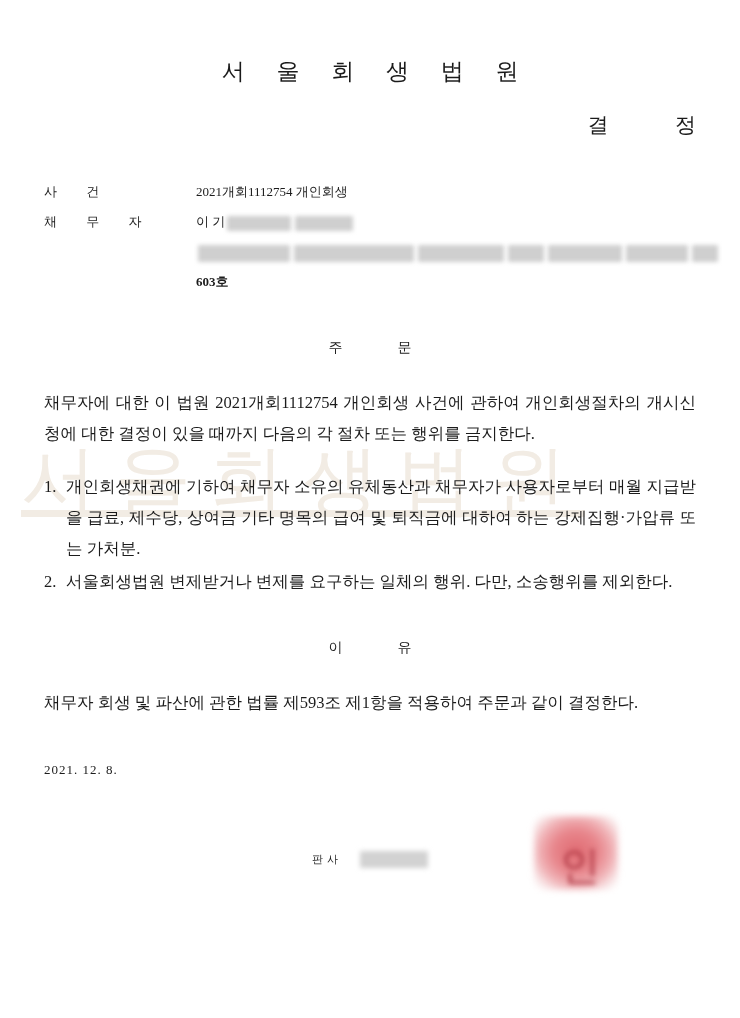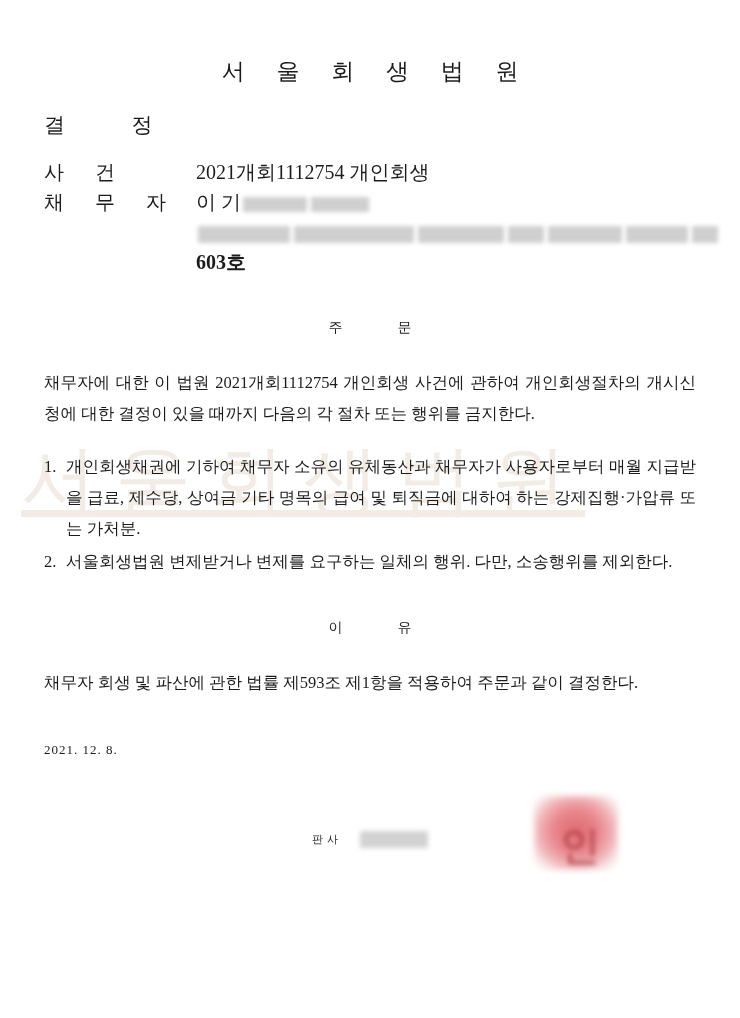--- a/index.html
+++ b/index.html
@@ -43,31 +43,31 @@
   .court-title {
     margin-top: 56px;
     text-align: center;
     font-size: 23px;
     letter-spacing: 13px;
     color: #1a1a1a;
     text-indent: 13px;
   }
   .doc-kind {
     margin-top: 24px;
-    text-align: left;
+    text-align: right;
     font-size: 21px;
     color: #1a1a1a;
   }
   .doc-kind .sp {
     display: inline-block;
     width: 56px;
   }
   .field-block {
-    margin-top: 18px;
-    font-size: 20px;
+    margin-top: 38px;
+    font-size: 13px;
     color: #1c1c1c;
     line-height: 30px;
   }
   .field-row {
     display: flex;
     align-items: flex-start;
   }
   .field-label {
     width: 152px;
     flex: 0 0 152px;

